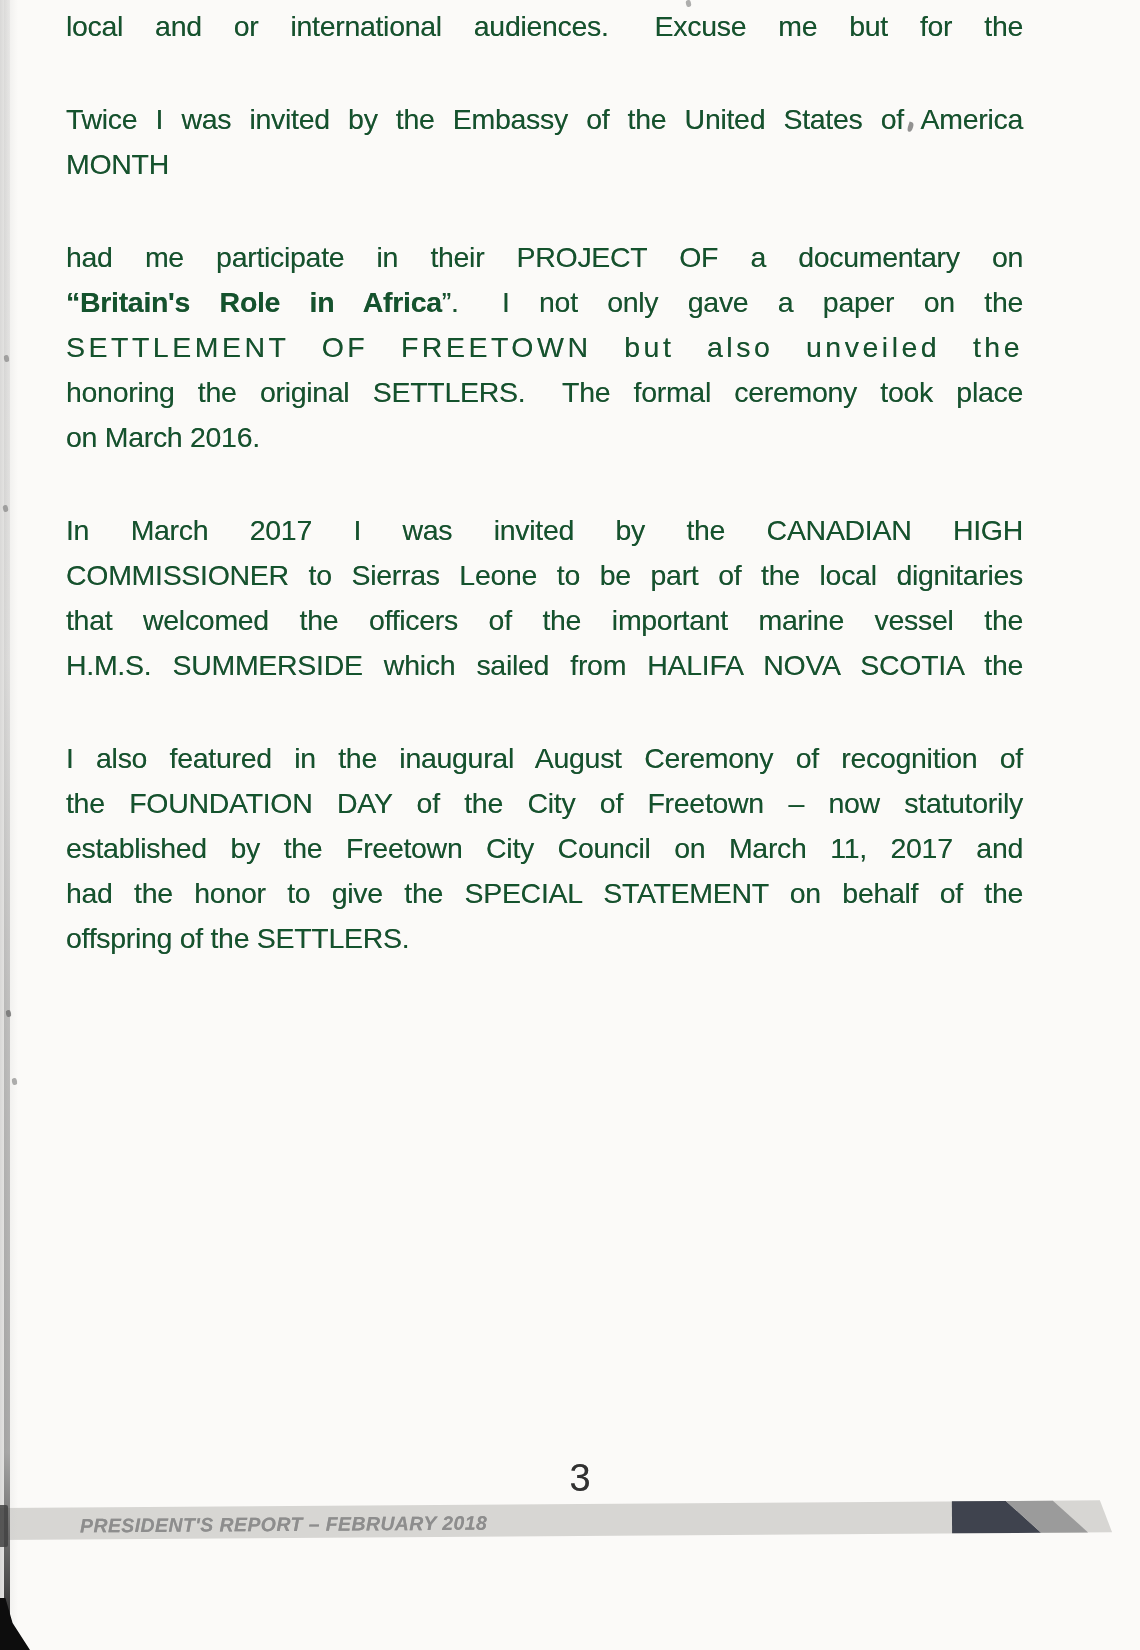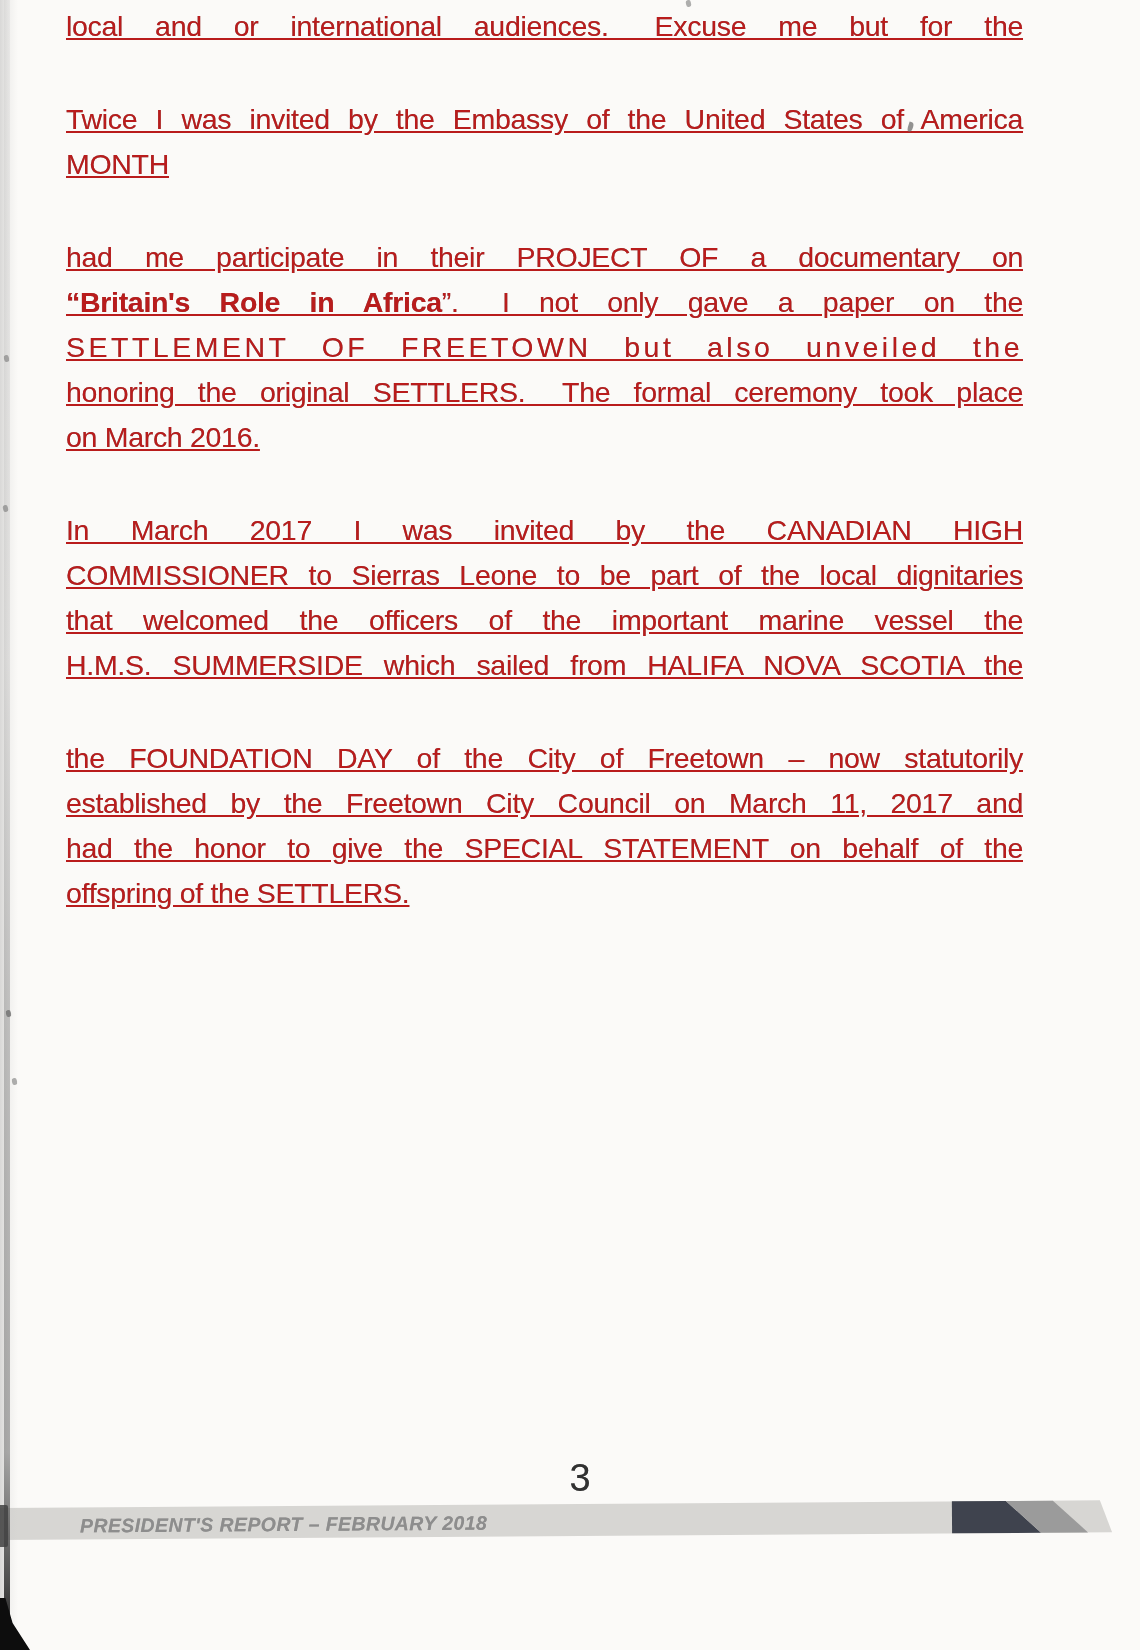--- a/index.html
+++ b/index.html
@@ -104,21 +104,21 @@
     transform: rotate(18deg); opacity: 0.75;
   }
   .speck.tick {
     width: 5px; height: 7px; border-radius: 40%;
     opacity: 0.55; transform: rotate(-12deg);
   }
 </style>
 </head>
 <body style="background: rgb(251, 250, 248);">
 
-<div class="doc-body" style="color: #b91c1c; text-decoration: underline;">
+<div class="doc-body" style="color: #14532d;">
     <div class="para">
       <div class="line"><span>local and or international audiences.  Excuse me but for the</span></div>
     </div>
     <div class="para">
       <div class="line"><span>Twice I was invited by the Embassy of the United States of America</span></div>
       <div class="line last"><span>MONTH</span></div>
     </div>
     <div class="para">
       <div class="line"><span>had me participate in their PROJECT OF a documentary on</span></div>
       <div class="line"><span class="b">“Britain's Role in Africa</span><span>”.  I not only gave a paper on the</span></div>
@@ -126,20 +126,21 @@
       <div class="line"><span>honoring the original SETTLERS.  The formal ceremony took place</span></div>
       <div class="line last"><span>on March 2016.</span></div>
     </div>
     <div class="para">
       <div class="line"><span>In March 2017 I was invited by the CANADIAN HIGH</span></div>
       <div class="line"><span>COMMISSIONER to Sierras Leone to be part of the local dignitaries</span></div>
       <div class="line"><span>that welcomed the officers of the important marine vessel the</span></div>
       <div class="line"><span>H.M.S. SUMMERSIDE which sailed from HALIFA NOVA SCOTIA the</span></div>
     </div>
     <div class="para">
+      <div class="line"><span>I also featured in the inaugural August Ceremony of recognition of</span></div>
       <div class="line"><span>the FOUNDATION DAY of the City of Freetown – now statutorily</span></div>
       <div class="line"><span>established by the Freetown City Council on March 11, 2017 and</span></div>
       <div class="line"><span>had the honor to give the SPECIAL STATEMENT on behalf of the</span></div>
       <div class="line last"><span>offspring of the SETTLERS.</span></div>
     </div>
   </div>
 
 <div class="page-number">3</div>
 
 <div class="footer">

